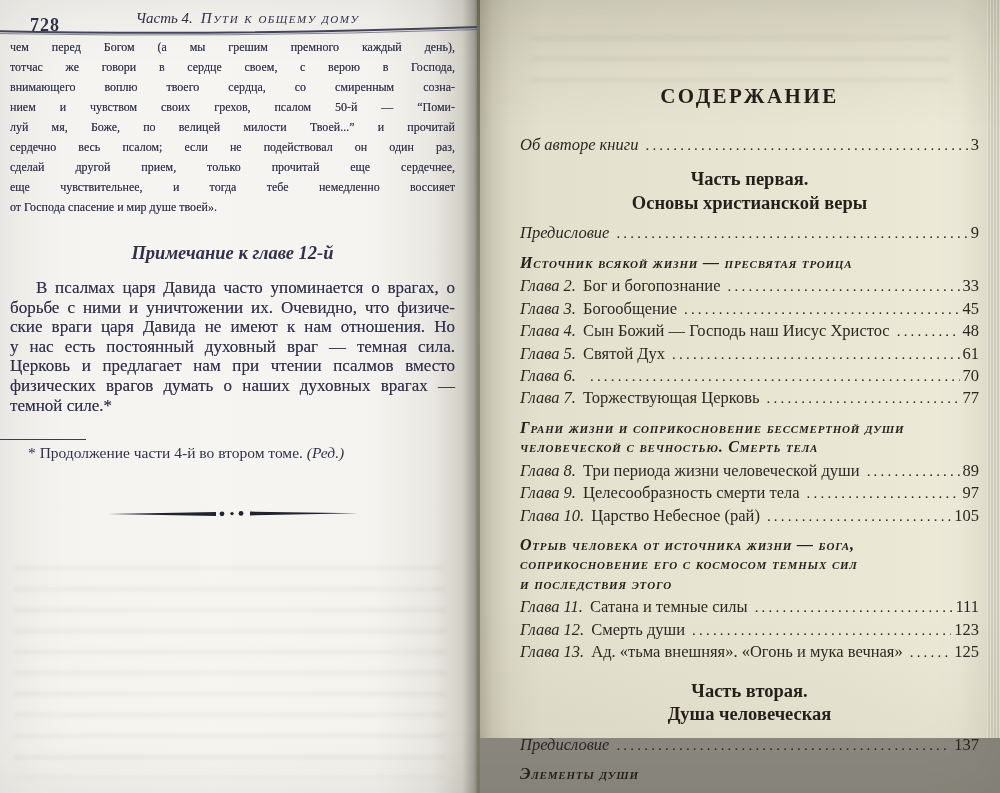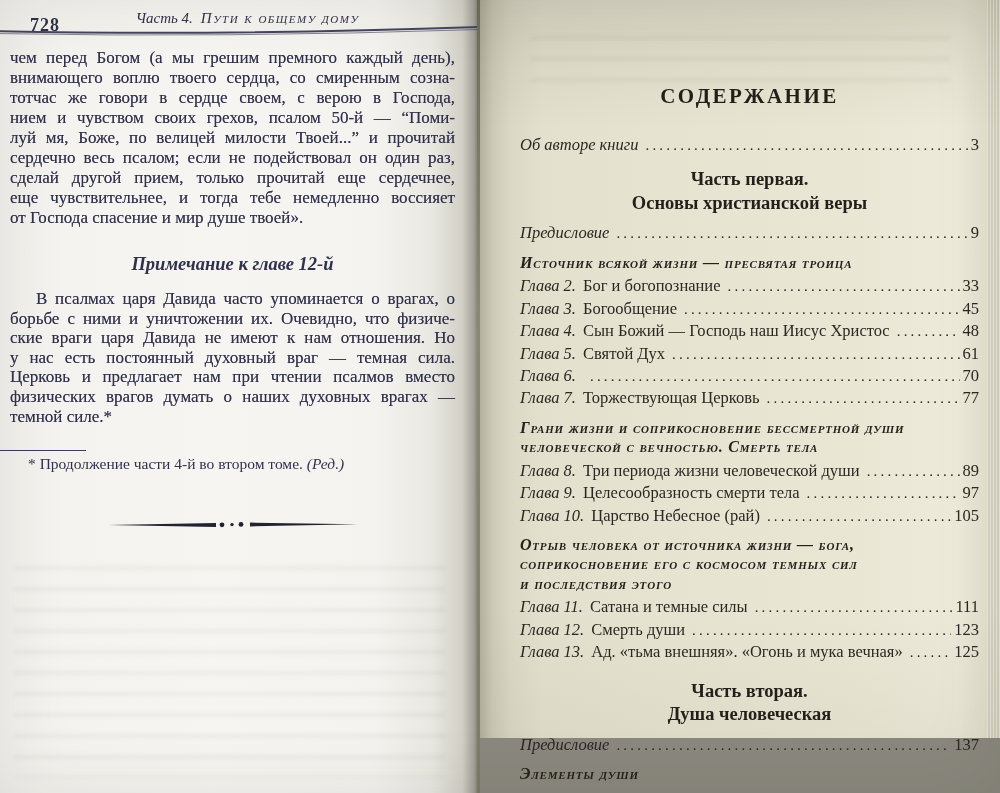--- a/index.html
+++ b/index.html
@@ -14,21 +14,21 @@
   .lp-inner{position:relative;height:100%;padding:6px 24px 4px 10px;box-sizing:border-box;
       color:#31314c;}
   .lp-header{position:relative;height:30px;}
   .lp-pagenum{position:absolute;left:20px;top:9px;font-weight:bold;font-size:18px;letter-spacing:1px;}
   .lp-runhead{position:absolute;left:60px;right:30px;top:4px;text-align:center;
       font-style:italic;font-size:15px;white-space:nowrap;}
   .lp-runhead .part{margin-right:8px;}
   .sc{font-variant:small-caps;letter-spacing:1.5px;}
   .lp-rule{position:absolute;left:-10px;top:24px;width:489px;height:14px;}
 
-  .lp-body{margin-top:12px;font-size:17px;line-height:20px;
+  .lp-body{margin-top:1px;font-size:12px;line-height:20px;
       text-shadow:0 0 .5px rgba(49,49,76,.6);}
   .jl{text-align:justify;text-align-last:justify;white-space:nowrap;}
   .jl.last{text-align-last:left;}
   .jl.indent{text-indent:26px;}
 
   .lp-note-head{margin-top:26px;margin-bottom:14px;text-align:center;
       font-weight:bold;font-style:italic;font-size:18.5px;}
   .lp-note{font-size:17px;line-height:19.6px;text-shadow:0 0 .5px rgba(49,49,76,.6);}
 
   .fn-rule{margin-top:24px;margin-left:-10px;width:86px;height:0;
@@ -85,22 +85,22 @@
           <span class="part">Часть 4.</span><span class="sc">Пути к общему дому</span>
         </div>
       </div>
       <svg class="lp-rule" viewBox="0 0 489 14" preserveAspectRatio="none">
         <path d="M0,7 Q230,12 489,3" stroke="#45455e" stroke-width="1.9" fill="none"></path>
         <path d="M2,9.5 Q235,14 489,5.5" stroke="#45455e" stroke-width="0.8" fill="none" opacity="0.8"></path>
       </svg>
 
       <div class="lp-body">
         <div class="jl">чем перед Богом (а мы грешим премного каждый день),</div>
+        <div class="jl">тотчас же говори в сердце своем, с верою в Господа,</div>
         <div class="jl">внимающего воплю твоего сердца, со смиренным созна-</div>
-        <div class="jl">тотчас же говори в сердце своем, с верою в Господа,</div>
         <div class="jl">нием и чувством своих грехов, псалом 50-й — “Поми-</div>
         <div class="jl">луй мя, Боже, по велицей милости Твоей...” и прочитай</div>
         <div class="jl">сердечно весь псалом; если не подействовал он один раз,</div>
         <div class="jl">сделай другой прием, только прочитай еще сердечнее,</div>
         <div class="jl">еще чувствительнее, и тогда тебе немедленно воссияет</div>
         <div class="jl last">от Господа спасение и мир душе твоей».</div>
       </div>
 
       <div class="lp-note-head">Примечание к главе 12-й</div>
 

